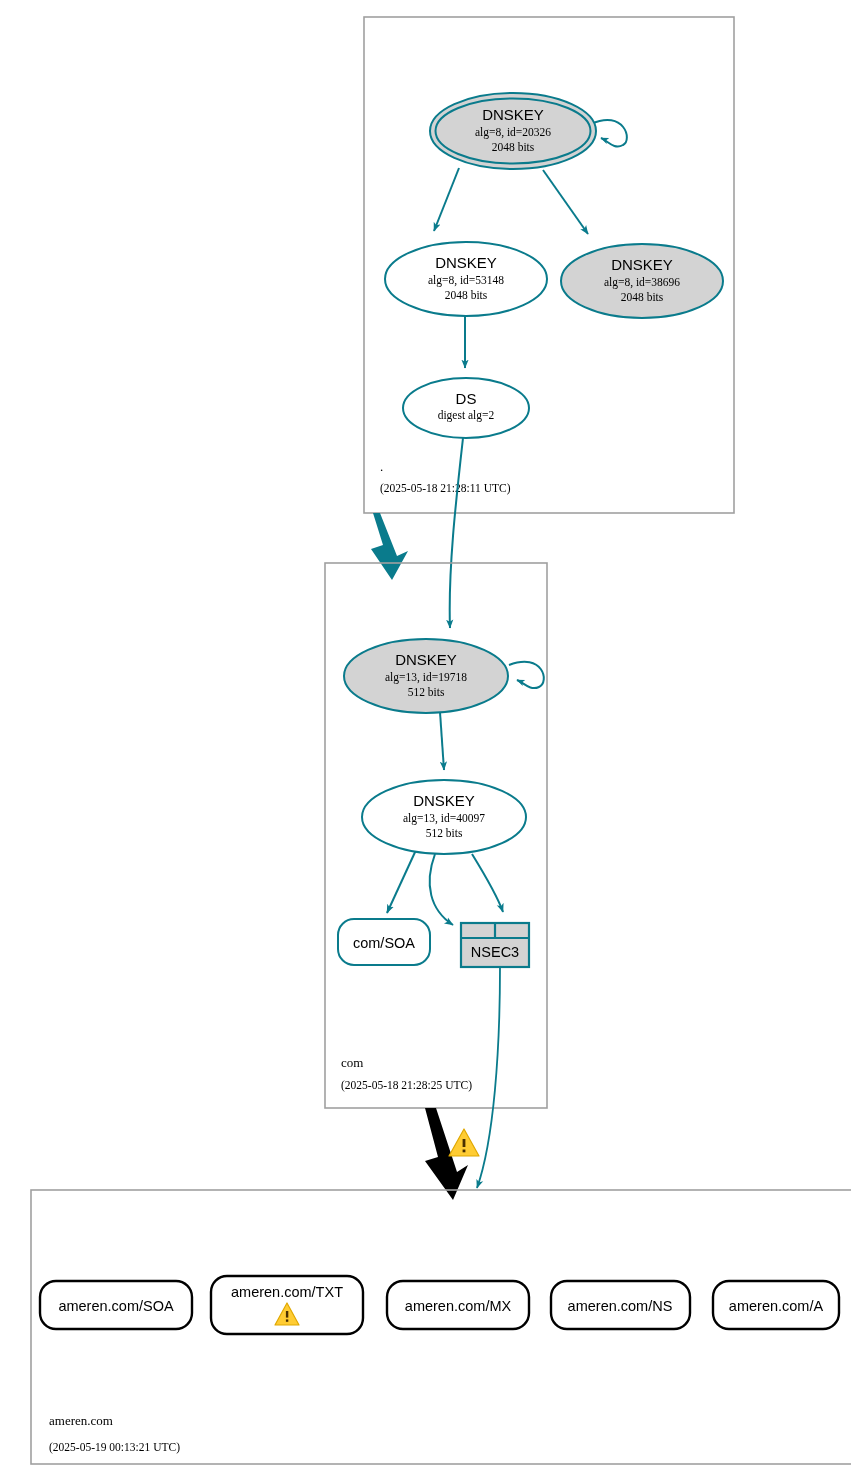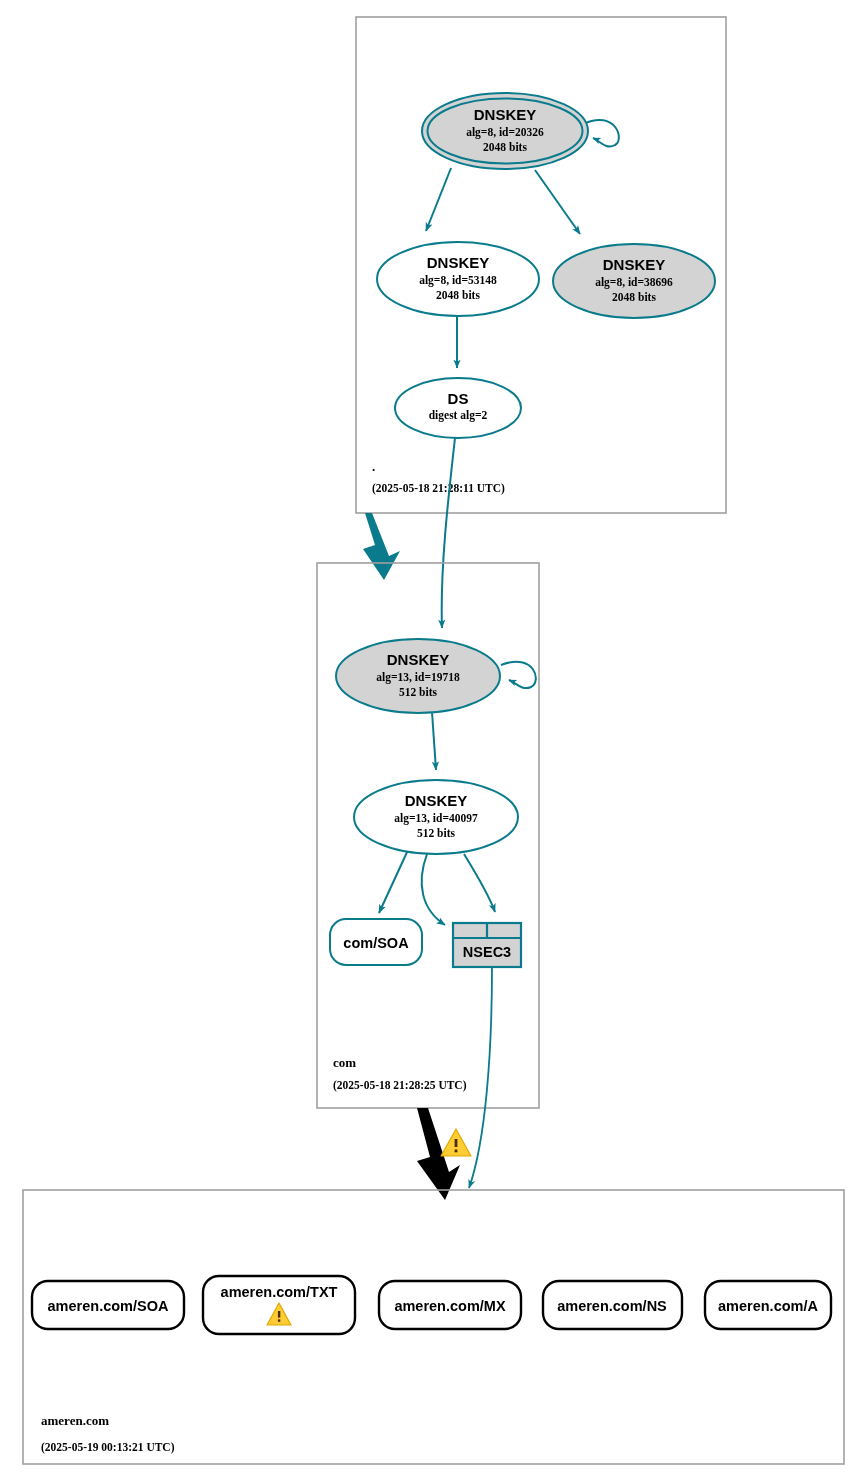--- a/index.html
+++ b/index.html
@@ -9,25 +9,24 @@
   }
   body {
     font-family: "Liberation Sans", sans-serif;
     width: 851px;
     height: 1482px;
     position: relative;
     overflow: hidden;
   }
   #stage {
     position: absolute;
-    left: 8px;
+    left: 16px;
     top: 0;
     width: 713px;
     height: 1482px;
-    font-weight: bold;
   }
   svg#graph {
     position: absolute;
     left: 0;
     top: 0;
     width: 851px;
     height: 1482px;
   }
   .zone-box {
     fill: none;

